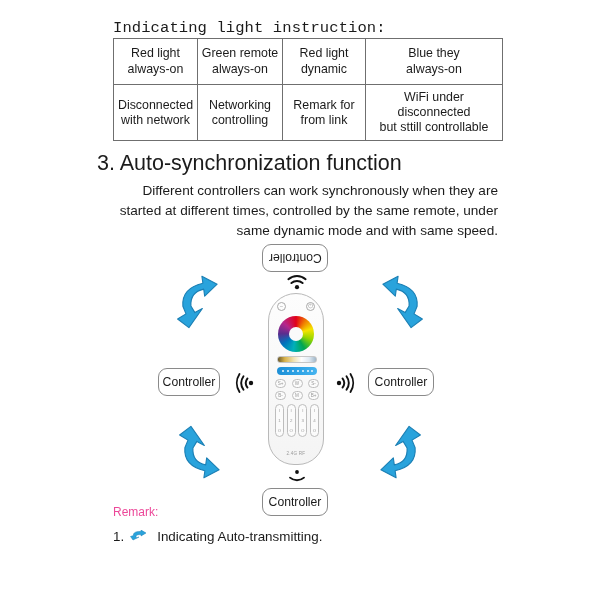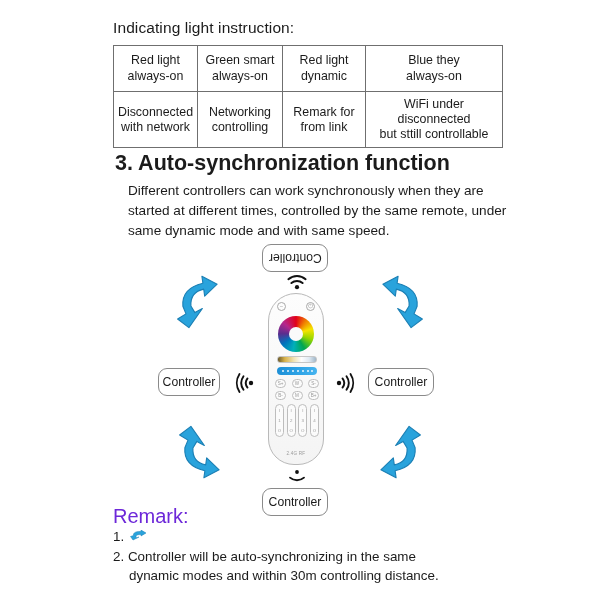--- a/index.html
+++ b/index.html
@@ -9,49 +9,49 @@
     font-family:"Liberation Sans", sans-serif;
     color:#1b1b1b;
     overflow:hidden;
     position:relative;
   }
   .page{position:absolute;inset:0;}
 
   
   .ind-title{
     position:absolute;left:113px;top:19px;
-    font-size:15.5px;letter-spacing:.1px;color:#1b1b1b;white-space:nowrap;
+    font-size:15.5px;letter-spacing:.1px;color:#1b1b1b;white-space:nowrap;font-family:Liberation Mono, monospace;
   }
   .ind-table{
-    position:absolute;left:113px;top:45px;
+    position:absolute;left:113px;top:38px;
     width:369px;
     border-collapse:collapse;
     table-layout:fixed;
   }
   .ind-table td{
     border:1px solid #6f6f6f;
     text-align:center;
     vertical-align:middle;
     font-size:12.4px;
     line-height:1.22;
     padding:5px 2px;
     color:#1b1b1b;
   }
   .c1{width:79px}.c2{width:80px}.c3{width:78px}.c4{width:132px}
   .ind-table tr.r1 td{height:35px}
   .ind-table tr.r2 td{height:41px}
 
   
   .sec-head{
-    position:absolute;left:115px;top:151px;
-    font-size:21.5px;font-weight:700;color:#1b1b1b;white-space:nowrap;
+    position:absolute;left:97px;top:151px;
+    font-size:21.5px;font-weight:400;color:#1b1b1b;white-space:nowrap;
   }
   .sec-body{
-    position:absolute;left:128px;top:181px;width:380px;
-    font-size:13.6px;line-height:1.48;color:#1b1b1b;
+    position:absolute;left:118px;top:181px;width:380px;
+    font-size:13.6px;line-height:1.48;color:#1b1b1b;text-align:right;
   }
 
   
   .diagram{position:absolute;left:0;top:236px;width:600px;height:282px;}
 
   .ctrl-box{
     position:absolute;
     border:1px solid #8a8a8a;
     border-radius:9px;
     background:#fff;
@@ -138,21 +138,21 @@
   .sig-right{left:332px;top:134px;}
 
   .arr{position:absolute;width:90px;height:62px;}
   .arr-tl{left:168px;top:38px;}
   .arr-tr{left:342px;top:38px;}
   .arr-bl{left:170px;top:182px;}
   .arr-br{left:340px;top:182px;}
 
   
   .remark-title{
-    position:absolute;left:113px;top:505px;font-size:20px;color:#6d28d9;
+    position:absolute;left:113px;top:505px;font-size:12px;color:#ec4899;
   }
   .remark-1{
     position:absolute;left:113px;top:529px;font-size:13.4px;color:#1b1b1b;
     display:flex;align-items:center;
   }
   .remark-1 .num{margin-right:6px;}
   .remark-1 .mini{width:24px;height:13px;margin-right:3px;display:inline-block;}
   .remark-2{
     position:absolute;left:113px;top:548px;width:400px;
     font-size:13.4px;line-height:1.38;color:#1b1b1b;
@@ -167,21 +167,21 @@
   <div class="ind-title">Indicating light instruction:</div>
 
   <table class="ind-table">
     <tbody>
         <tr class="r1">
       <td class="c1">
         <span>Red light</span><br>
         <span>always-on</span>
       </td>
       <td class="c2">
-        <span>Green smart</span><br>
+        <span>Green remote</span><br>
         <span>always-on</span>
       </td>
       <td class="c3">
         <span>Red light</span><br>
         <span>dynamic</span>
       </td>
       <td class="c4">
         <span>Blue they</span><br>
         <span>always-on</span>
       </td>
@@ -341,20 +341,17 @@
   </div>
 
   <div class="remark-title">Remark:</div>
 
   <div class="remark-1">
     <span class="num">1.</span>
     <svg class="mini" viewBox="0 0 48 26">
       <path d="M6 20 L1 13 L7 11 L7 8 Q10 2 22 3 L22 0 L32 6 L22 12 L22 9
                Q13 8 12 13 L13 16 L18 14 Z" fill="#29a3dc" stroke="#1b7fb4" stroke-width="1" stroke-linejoin="round"></path>
     </svg>
+    <span>Indicating Auto-transmitting.</span>
   </div>
 
-  <div class="remark-2">
-    <span>2. Controller will be auto-synchronizing in the same</span>
-    <span class="ln2">dynamic modes and within 30m controlling distance.</span>
-  </div>
 
 </div>
 
 </body></html>

